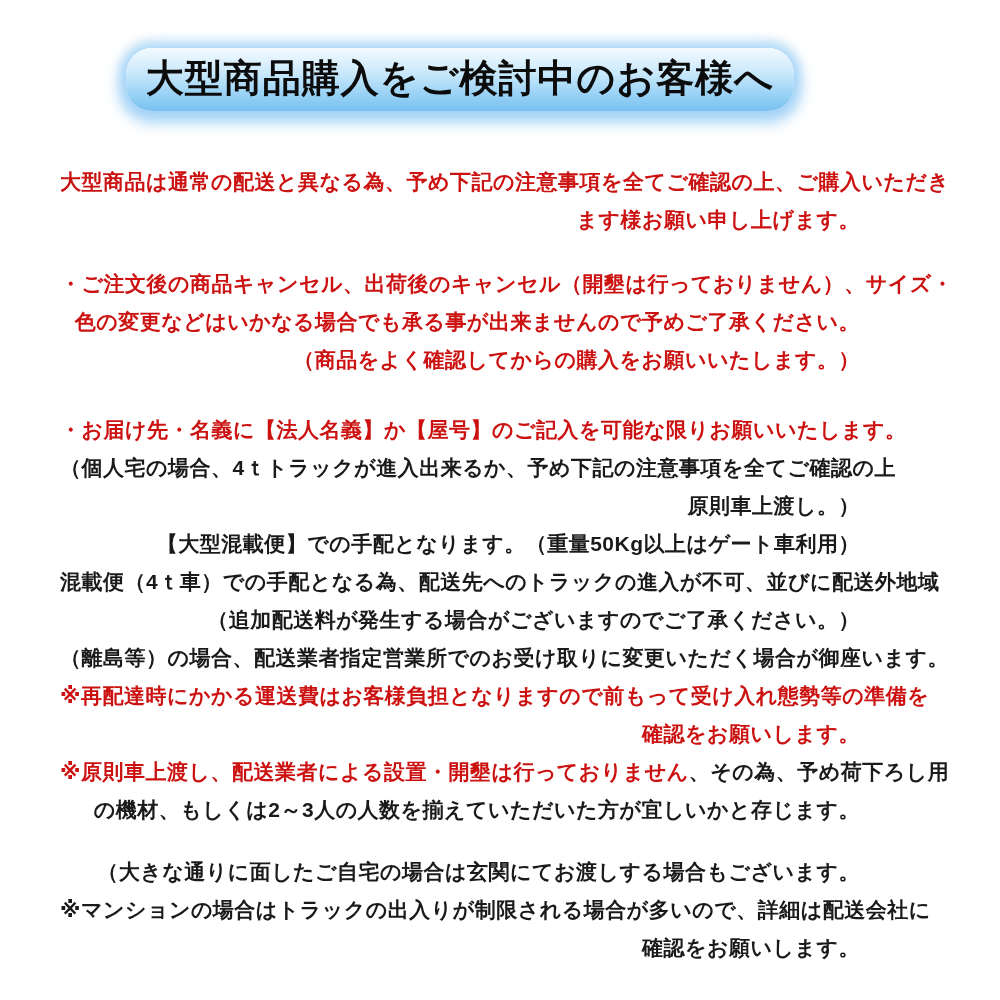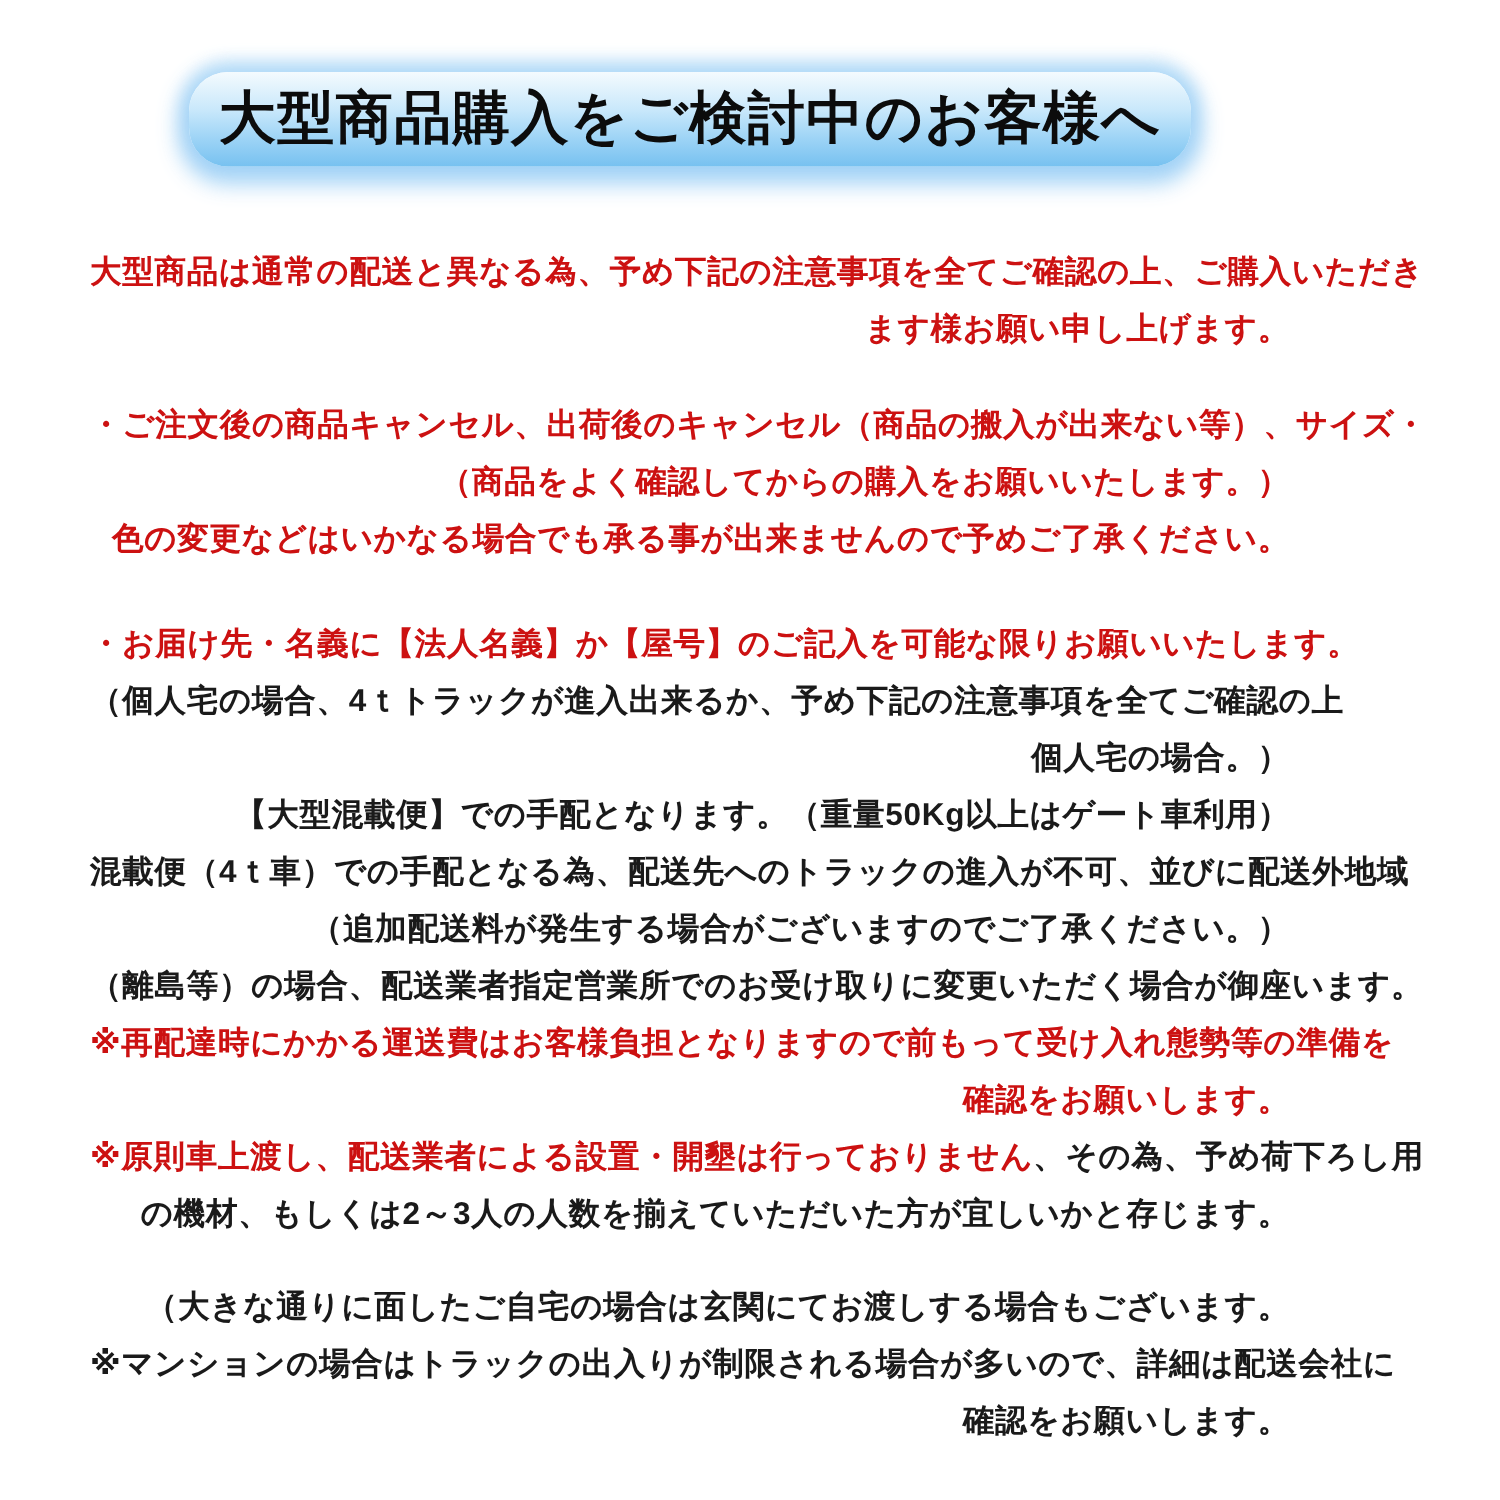--- a/index.html
+++ b/index.html
@@ -61,29 +61,29 @@
   </div>
 
   <div class="body-text">
 
     <div class="para-1">
       <p class="red">大型商品は通常の配送と異なる為、予め下記の注意事項を全てご確認の上、ご購入いただき</p>
       <p class="red">ます様お願い申し上げます。</p>
     </div>
 
     <div class="para-2">
-      <p class="red">・ご注文後の商品キャンセル、出荷後のキャンセル（商品の搬入が出来ない等）、サイズ・</p>
+      <p class="red">・ご注文後の商品キャンセル、出荷後のキャンセル（開墾は行っておりません）、サイズ・</p>
+      <p class="red">色の変更などはいかなる場合でも承る事が出来ませんので予めご了承ください。</p>
       <p class="red">（商品をよく確認してからの購入をお願いいたします。）</p>
-      <p class="red">色の変更などはいかなる場合でも承る事が出来ませんので予めご了承ください。</p>
     </div>
 
     <div class="para-3">
       <p class="red">・お届け先・名義に【法人名義】か【屋号】のご記入を可能な限りお願いいたします。</p>
       <p class="black">（個人宅の場合、4ｔトラックが進入出来るか、予め下記の注意事項を全てご確認の上</p>
-      <p class="black">個人宅の場合。）</p>
+      <p class="black">原則車上渡し。）</p>
       <p class="black">【大型混載便】での手配となります。（重量50Kg以上はゲート車利用）</p>
       <p class="black">混載便（4ｔ車）での手配となる為、配送先へのトラックの進入が不可、並びに配送外地域</p>
       <p class="black">（追加配送料が発生する場合がございますのでご了承ください。）</p>
       <p class="black">（離島等）の場合、配送業者指定営業所でのお受け取りに変更いただく場合が御座います。</p>
       <p class="red">※再配達時にかかる運送費はお客様負担となりますので前もって受け入れ態勢等の準備を</p>
       <p class="red">確認をお願いします。</p>
       <p>
         <span class="red">※原則車上渡し、配送業者による設置・開墾は行っておりません</span><span class="black">、その為、予め荷下ろし用</span>
       </p>
       <p class="black">の機材、もしくは2～3人の人数を揃えていただいた方が宜しいかと存じます。</p>

